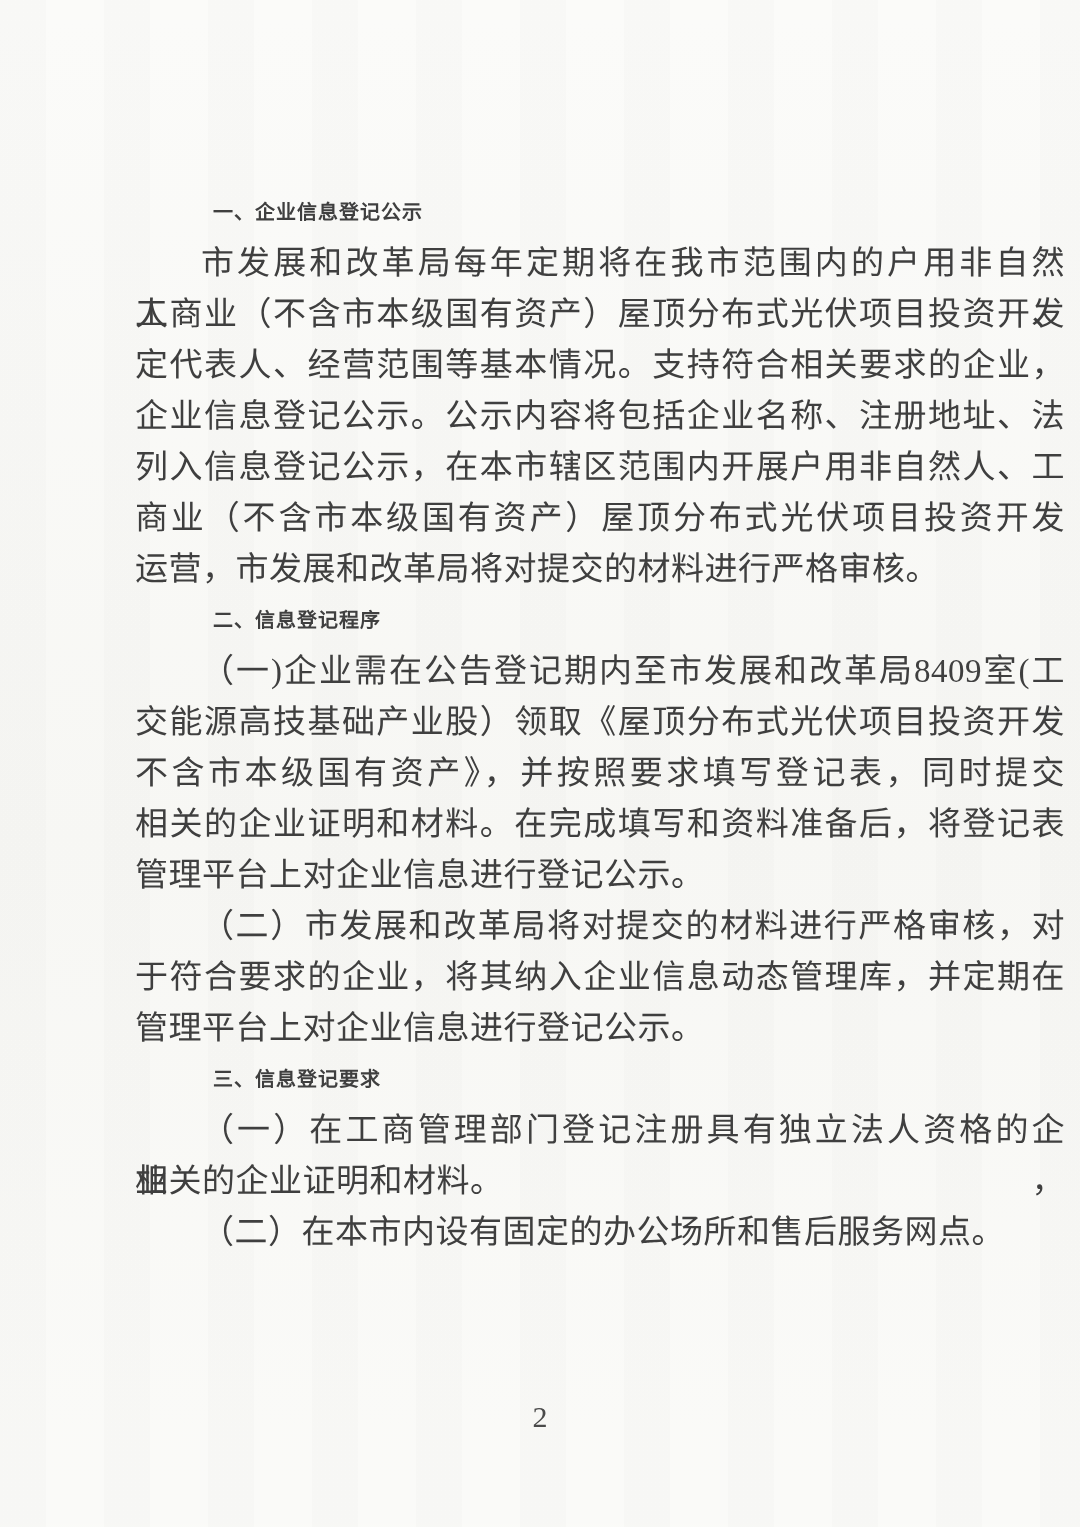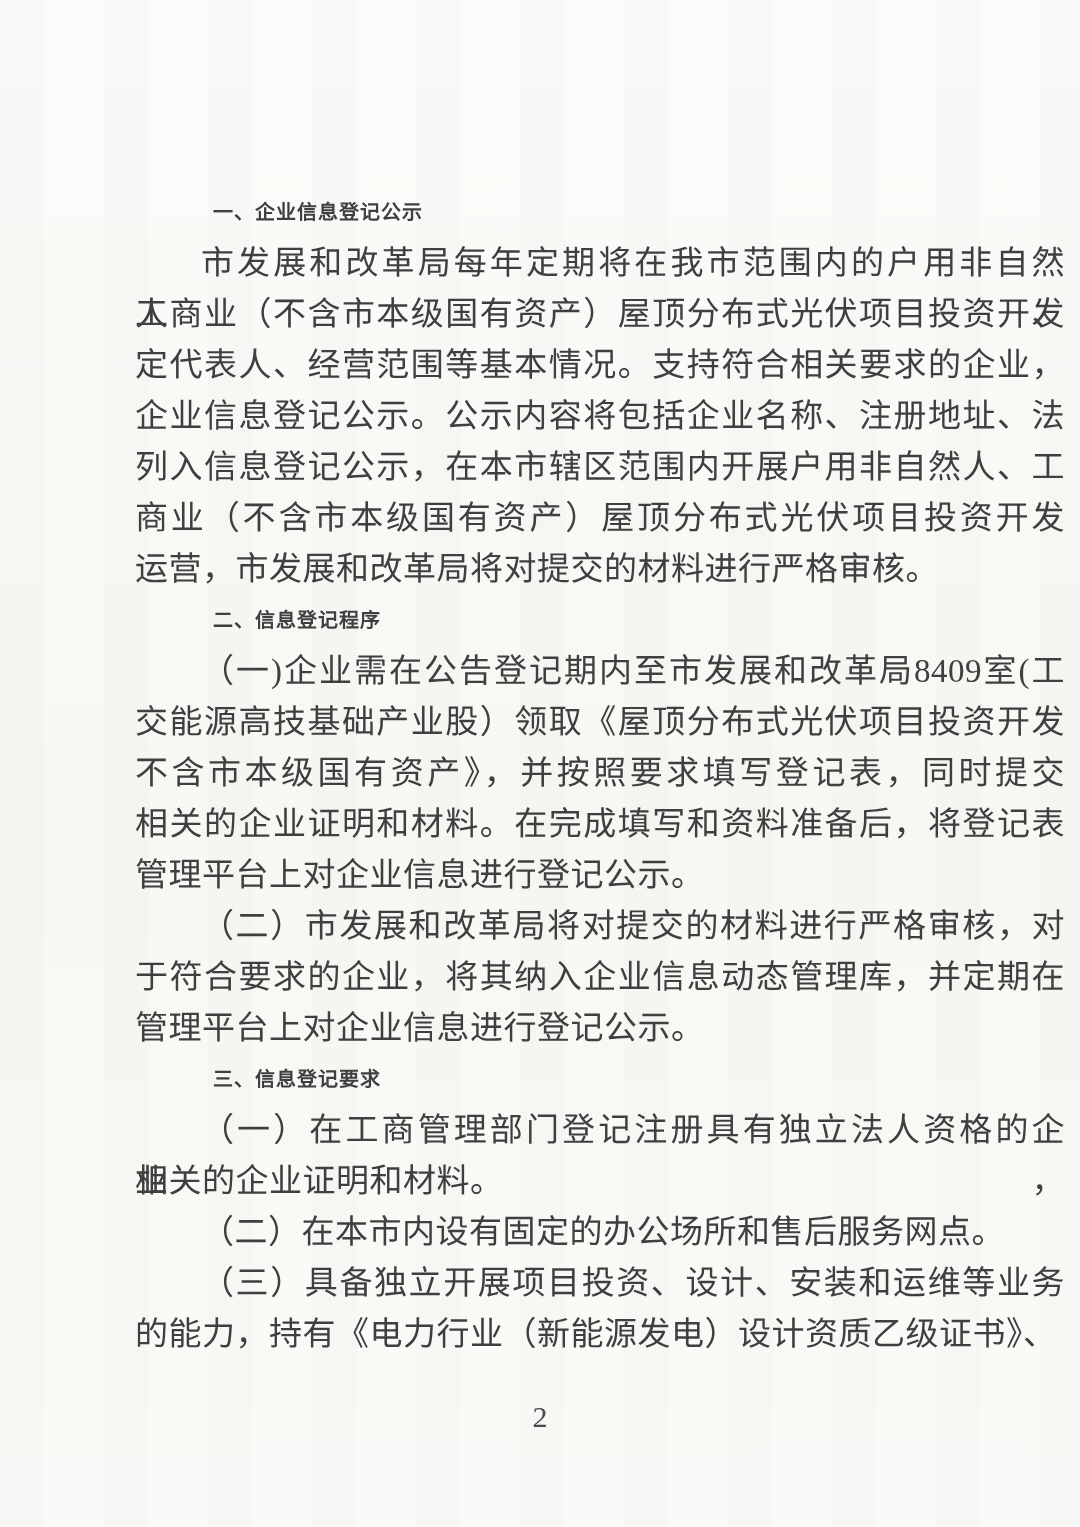--- a/index.html
+++ b/index.html
@@ -113,21 +113,17 @@
 
     <div class="para">
       <div class="line first">（一）在工商管理部门登记注册具有独立法人资格的企业，</div>
       <div class="line last">相关的企业证明和材料。</div>
     </div>
 
     <div class="para">
       <div class="line first last">（二）在本市内设有固定的办公场所和售后服务网点。</div>
     </div>
 
-    <div class="para">
-      <div class="line first">（三）具备独立开展项目投资、设计、安装和运维等业务</div>
-      <div class="line last">的能力，持有《电力行业（新能源发电）设计资质乙级证书》、</div>
-    </div>
 
   </div>
 
   <div class="page-number">2</div>
 </div>
 
 </body></html>

